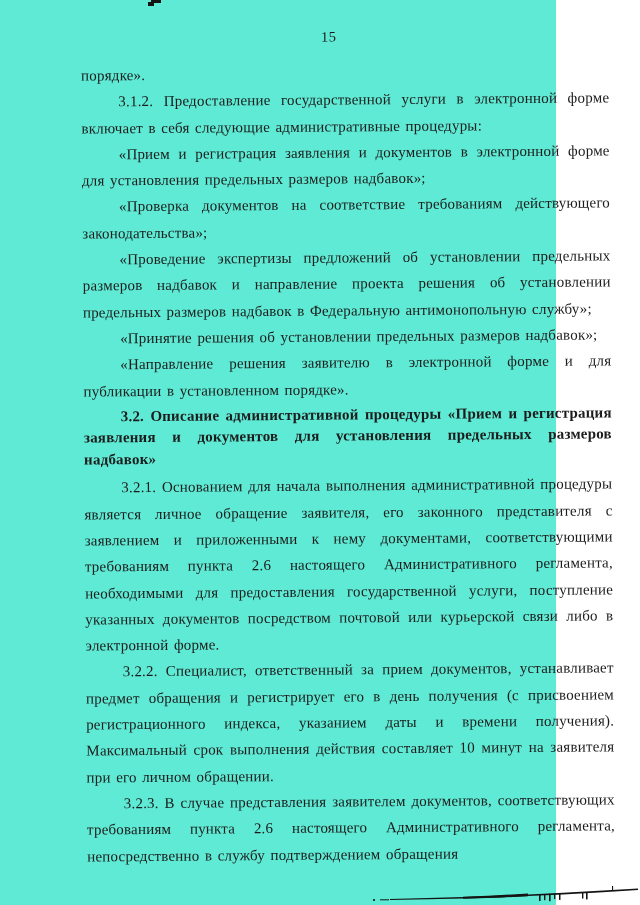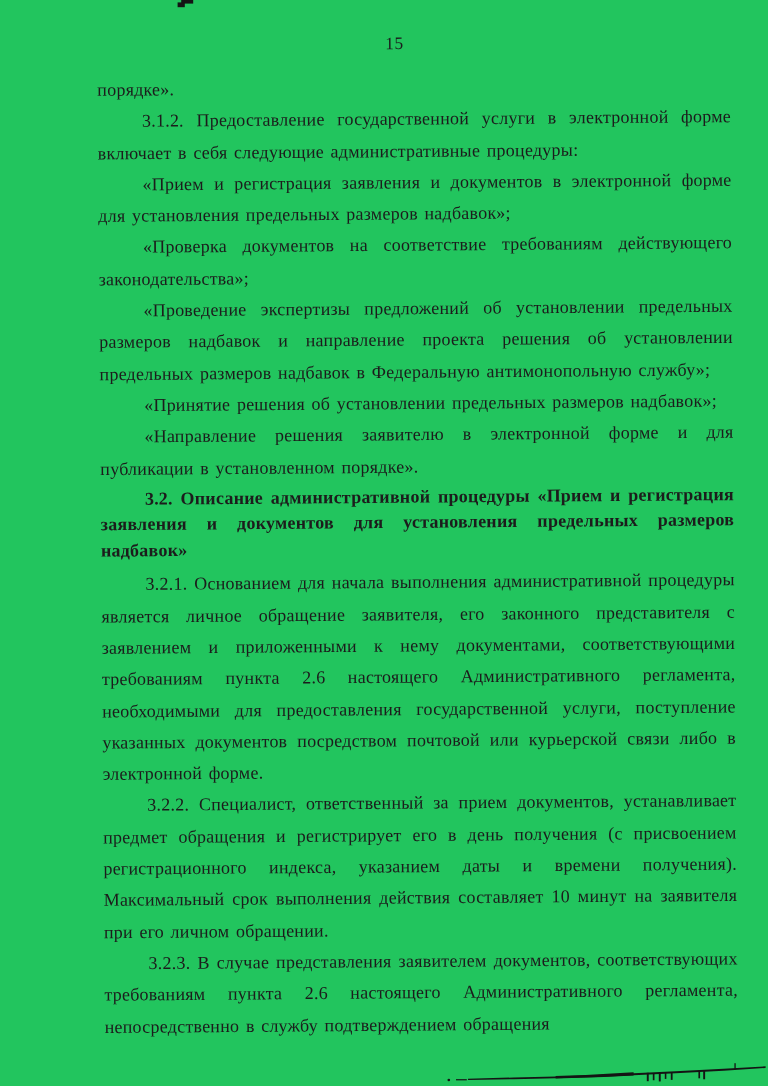--- a/index.html
+++ b/index.html
@@ -3,22 +3,22 @@
 <meta charset="utf-8">
 <style>
   html, body {
     margin: 0; padding: 0;
     width: 640px; height: 905px;
     background: #ffffff;
     overflow: hidden;
   }
   .page {
     position: relative;
-    width: 640px; height: 905px;
-    background: #22c55e;
+    width: 556px; height: 905px;
+    background: #5eead4;
     font-family: "Liberation Serif", "DejaVu Serif", serif;
     color: #1c1c1c;
   }
   
   .rot {
     position: absolute; inset: 0;
     transform: rotate(-0.45deg);
     transform-origin: 50% 50%;
   }
   .pagenum {

